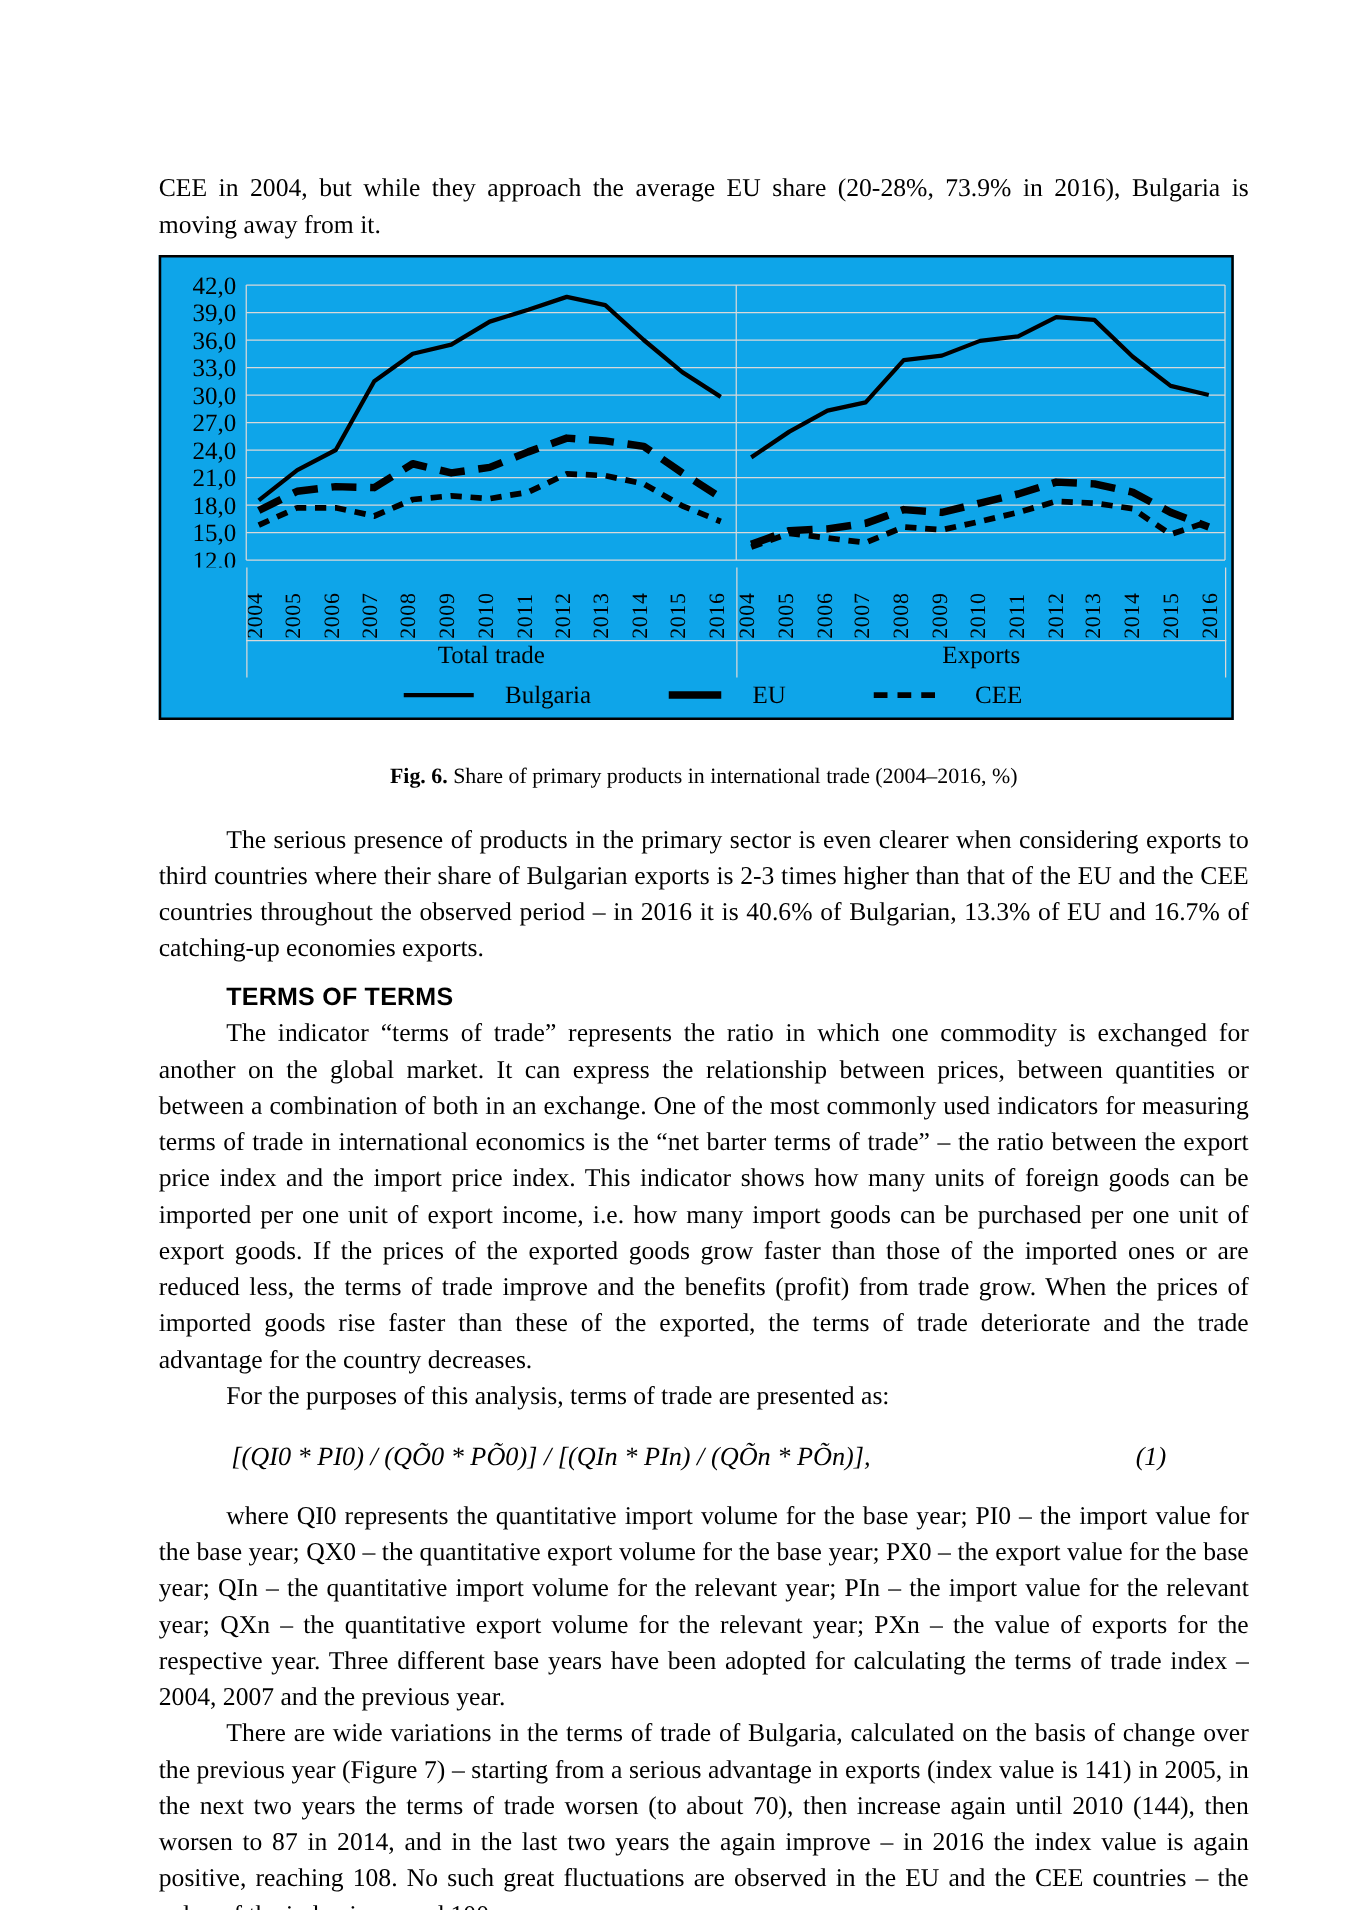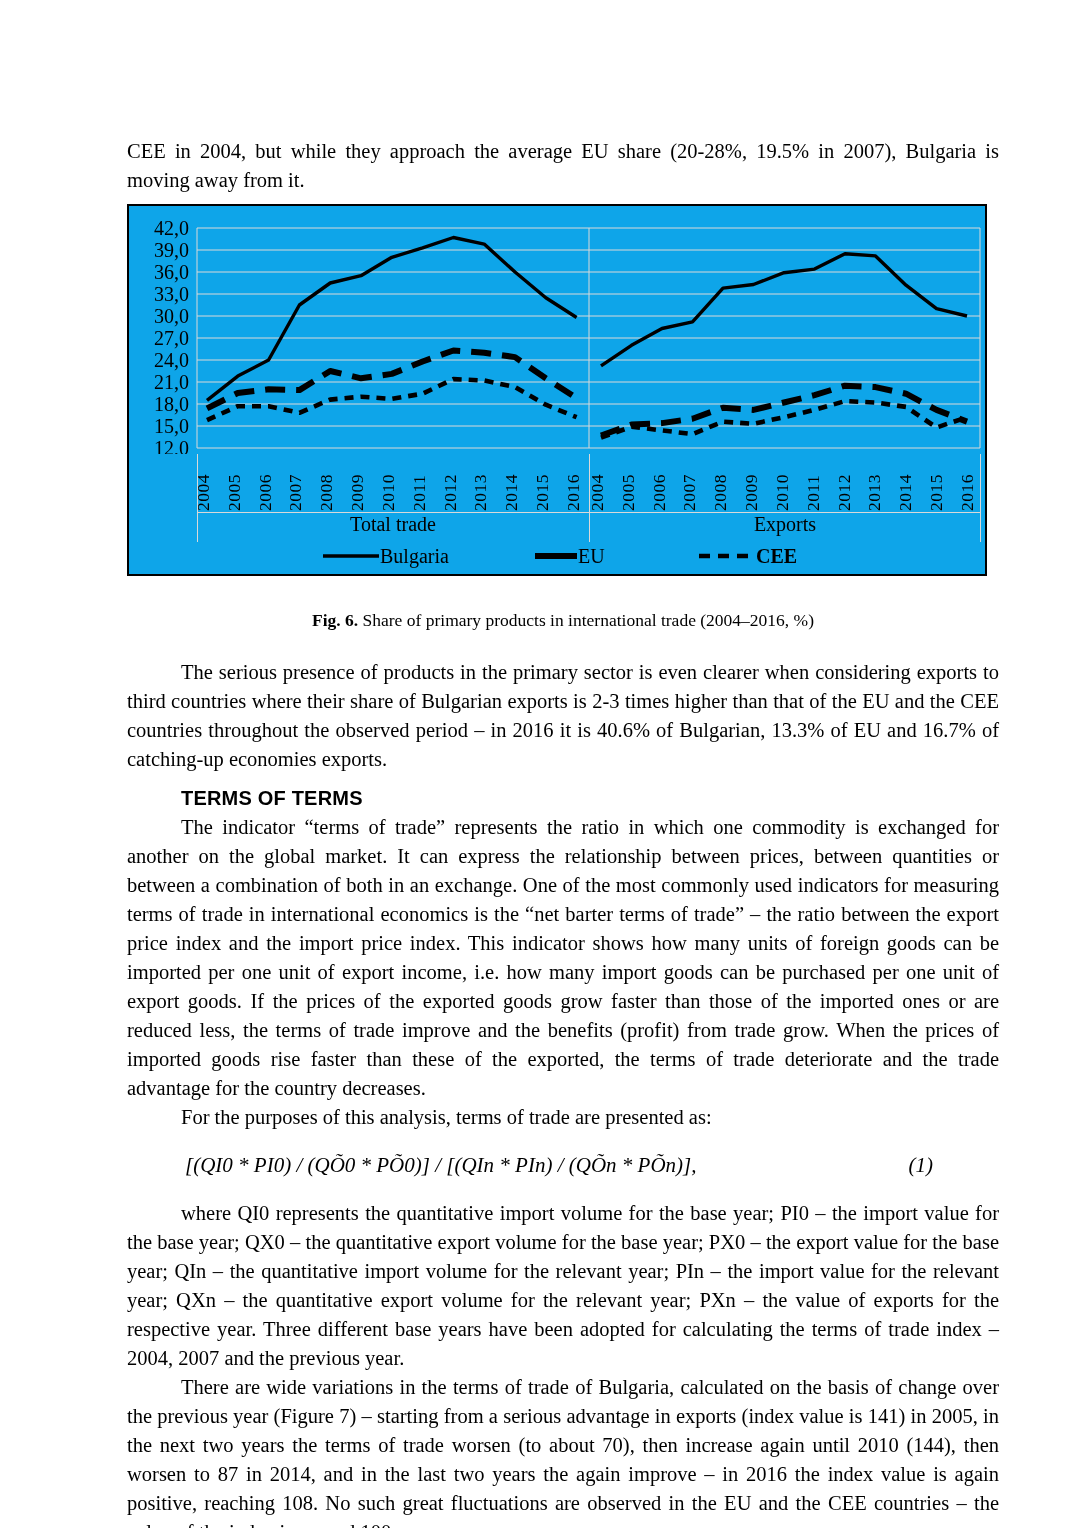--- a/index.html
+++ b/index.html
@@ -19,38 +19,38 @@
   .years-panel .yearlab{
     writing-mode:vertical-rl;transform:rotate(180deg);
     font-size:17.5px;line-height:1;width:22px;text-align:left;
     display:flex;align-items:center;letter-spacing:0.5px;
   }
   .titles-row{position:relative;height:30px;font-size:20px;}
   .titles-line{position:absolute;top:0;left:68;width:784px;border-top:1px solid #d9d9d9;left:68px;}
   .panel-title{position:absolute;top:1px;text-align:center;}
   .vline{position:absolute;top:0;width:1px;background:#d9d9d9;}
   .legend-row{position:relative;height:32px;}
-  .legend-item{position:absolute;top:0;height:28px;display:flex;align-items:center;gap:0;font-size:20px;}
+  .legend-item{position:absolute;top:0;height:28px;display:flex;align-items:center;gap:24px;font-size:20px;}
 
   
   .caption{margin-top:33px;text-align:center;font-size:17.5px;line-height:22px;}
   .caption b{font-weight:bold;}
   .section-heading{
     margin:10px 0 0 54px;font-family:"Liberation Sans", sans-serif;
     font-weight:bold;font-size:20px;line-height:29px;letter-spacing:0.2px;
   }
   .formula-row{display:flex;align-items:baseline;margin:19px 0 19px 58px;font-size:21px;font-style:italic;line-height:29px;justify-content:flex-end;}
   .formula-number{margin-left:auto;margin-right:66px;font-style:italic;}
 </style>
 </head>
 <body>
 
 <div class="content">
 
-  <p class="body-text">CEE in 2004, but while they approach the average EU share (20-28%, 19.5% in 2007), Bulgaria is moving away from it.</p>
+  <p class="body-text">CEE in 2004, but while they approach the average EU share (20-28%, 73.9% in 2016), Bulgaria is moving away from it.</p>
 
   <div class="chart-box">
     <div class="chart-inner">
       <svg width="855" height="248" viewBox="0 0 855 248" style="display:block;">
           <line x1="68" y1="22" x2="851" y2="22" stroke="#d9d9d9" stroke-width="1"></line>
           <text x="60" y="29" text-anchor="end" font-size="20">42,0</text>
           <line x1="68" y1="44" x2="851" y2="44" stroke="#d9d9d9" stroke-width="1"></line>
           <text x="60" y="51" text-anchor="end" font-size="20">39,0</text>
           <line x1="68" y1="66" x2="851" y2="66" stroke="#d9d9d9" stroke-width="1"></line>
           <text x="60" y="73" text-anchor="end" font-size="20">36,0</text>
@@ -132,21 +132,21 @@
               <line x1="1" y1="5" x2="57" y2="5" stroke="#000" stroke-width="3.4"></line>
             </svg>
           <span>Bulgaria</span>
         </div>
         <div class="legend-item" style="left:405px;">
           <svg width="44" height="10">
               <line x1="1" y1="5" x2="43" y2="5" stroke="#000" stroke-width="6"></line>
             </svg>
           <span>EU</span>
         </div>
-        <div class="legend-item" style="left:569px;font-weight:bold;">
+        <div class="legend-item" style="left:569px;">
           <svg width="58" height="10">
               <line x1="1" y1="5" x2="57" y2="5" stroke="#000" stroke-width="4.6" stroke-dasharray="11 8"></line>
             </svg>
           <span>CEE</span>
         </div>
       </div>
     </div>
   </div>
 
   <div class="caption">

